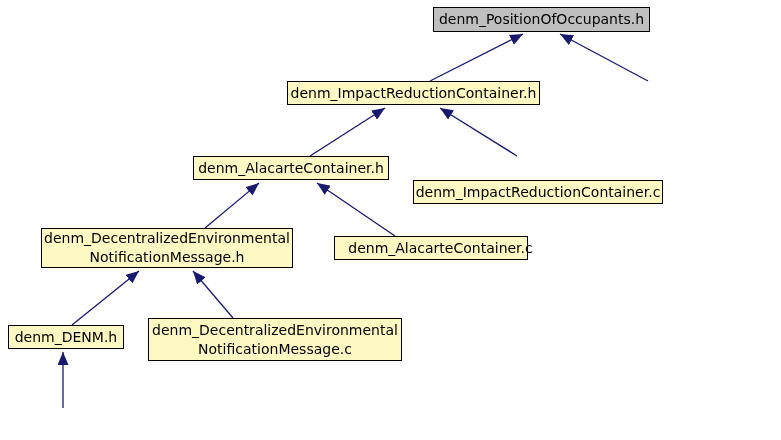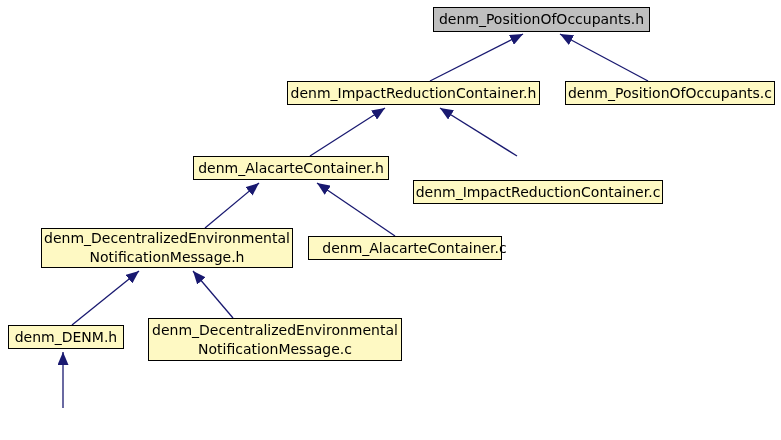--- a/index.html
+++ b/index.html
@@ -63,30 +63,29 @@
       <line x1="72" y1="325" x2="139" y2="271" marker-end="url(#arrow)"></line>
       <line x1="233" y1="318" x2="193" y2="271" marker-end="url(#arrow)"></line>
       <line x1="63" y1="408" x2="63" y2="352" marker-end="url(#arrow)"></line>
     </g>
   </svg>
 
   <div class="node highlight" style="left:433px; top:7px;  width:217px; height:25px;">denm_PositionOfOccupants.h</div>
 
   <div class="node" style="left:287px; top:81px; width:253px; height:24px;">denm_ImpactReductionContainer.h</div>
 
-  <div class="node" style="left:565px; top:81px; width:210px; height:24px;">denm_PositionOfOccupants.c</div>
 
   <div class="node" style="left:193px; top:156px; width:196px; height:24px;text-align:right;">denm_AlacarteContainer.h</div>
 
   <div class="node" style="left:413px; top:156px; width:250px; height:24px;margin-top:24px;">denm_ImpactReductionContainer.c</div>
 
   <div class="node" style="left:41px; top:228px; width:252px; height:40px;">denm_DecentralizedEnvironmental
 NotificationMessage.h</div>
 
-  <div class="node" style="left:308px; top:236px; width:194px; height:24px;padding-left:19px;">denm_AlacarteContainer.c</div>
+  <div class="node" style="left:334px; top:236px; width:194px; height:24px;padding-left:19px;">denm_AlacarteContainer.c</div>
 
   <div class="node" style="left:8px; top:325px; width:116px; height:24px;">denm_DENM.h</div>
 
   <div class="node" style="left:148px; top:318px; width:254px; height:43px;">denm_DecentralizedEnvironmental
 NotificationMessage.c</div>
 
 
 </div>
 
 </body></html>

